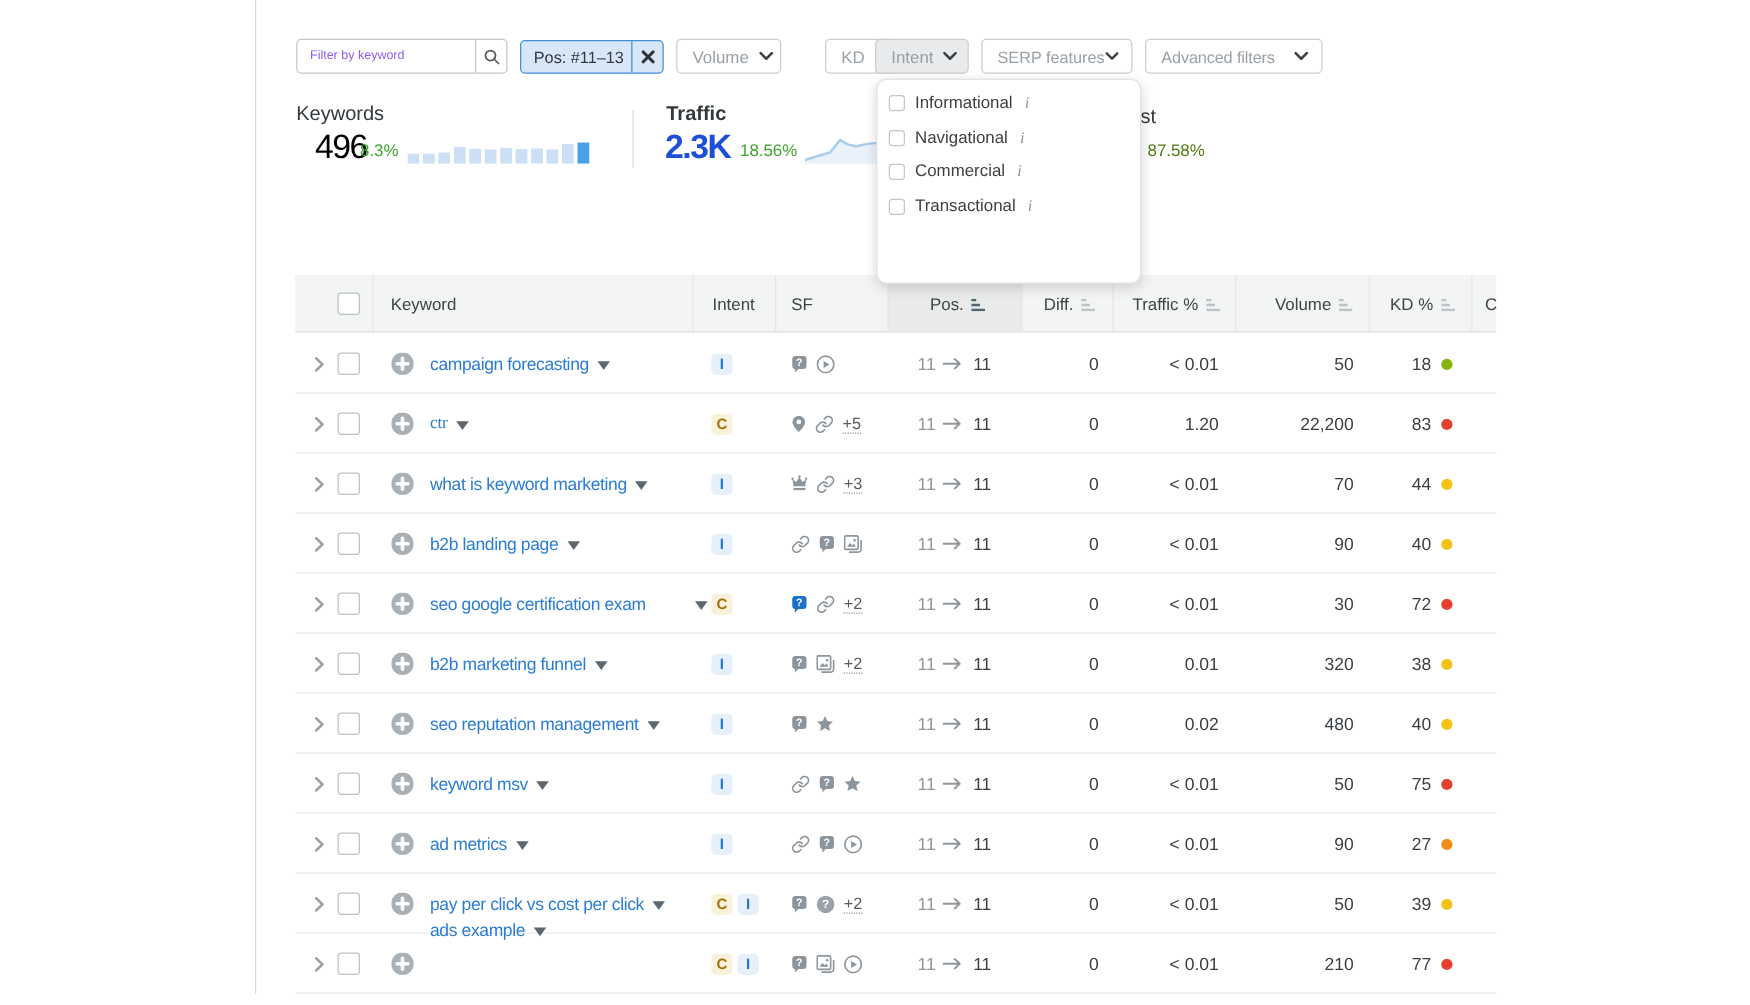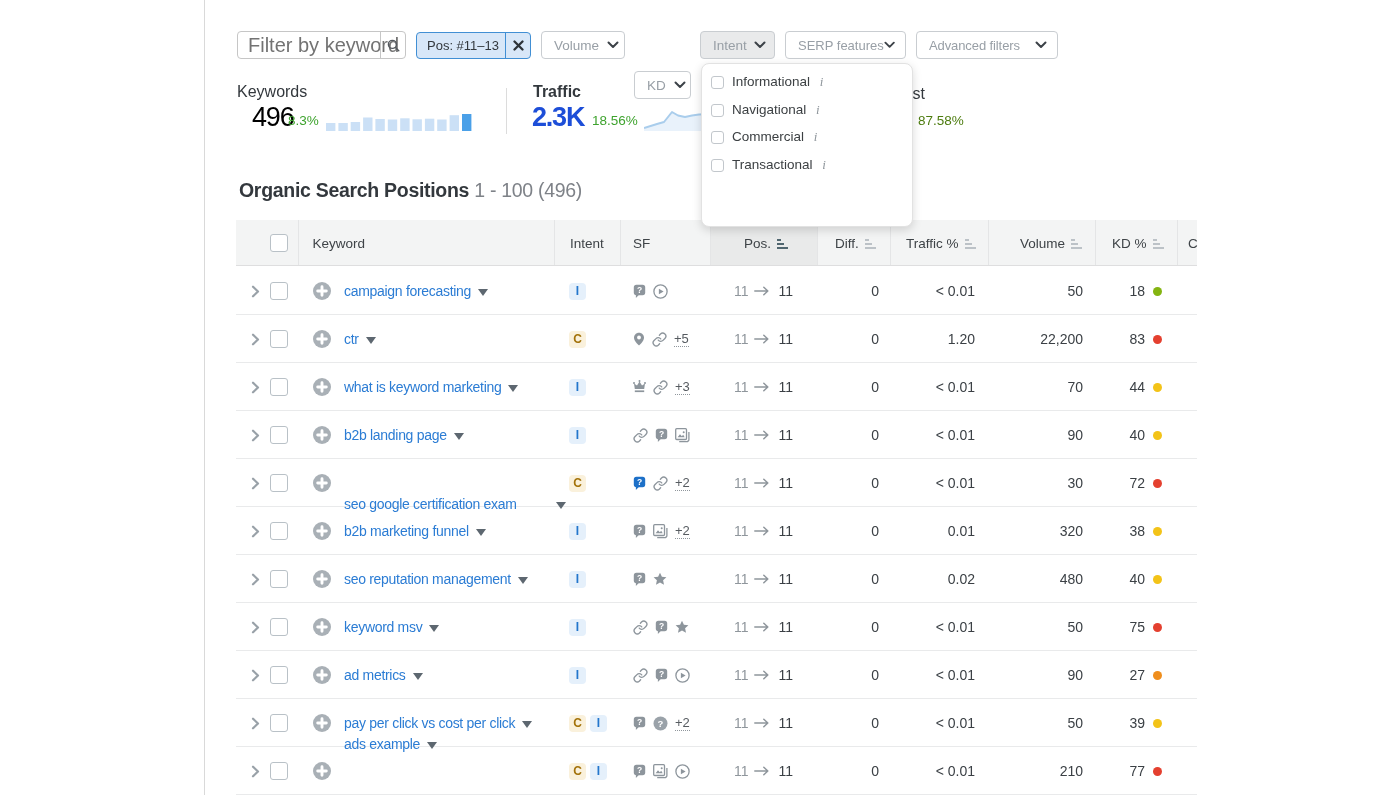--- a/index.html
+++ b/index.html
@@ -29,21 +29,21 @@
 .dot { position:absolute; width:9px; height:9px; border-radius:50%; }
 .sorti { margin-left:6px; margin-top:2px; }
 </style>
 </head>
 <body>
 <div id="page">
 
   <div class="abs" style="left:204px; top:0; width:1px; height:795px; background:#d9d9d9;"></div>
 
   <div class="abs" style="left:237px; top:31px; width:169px; height:28px; border:1px solid #c6c6c6; border-radius:4px; background:#fff;">
-    <div style="position:absolute; left:10px; top:0; line-height:26px; font-size:20px; color:#737373;">Filter by keyword</div>
+    <div style="position:absolute; left:10px; top:0; line-height:26px; font-size:10px; color:#8b5cf6;">Filter by keyword</div>
     <div style="position:absolute; right:0; top:0; width:25px; height:26px; border-left:1px solid #c6c6c6; display:flex; align-items:center; justify-content:center;">
       <svg width="13" height="13" viewBox="0 0 13 13">
           <circle cx="5.4" cy="5.4" r="4" fill="none" stroke="#53585e" stroke-width="1.4"></circle>
           <line x1="8.4" y1="8.4" x2="11.8" y2="11.8" stroke="#53585e" stroke-width="1.4" stroke-linecap="round"></line>
         </svg>
     </div>
   </div>
 
   <div class="abs" style="left:416px; top:32px; width:115px; height:27px; background:#d8e7f8; border:1px solid #418fd4; border-radius:4px;">
     <div style="position:absolute; left:10px; top:0; line-height:25px; font-size:13px; color:#33383d;">Pos: #11–13</div>
@@ -54,21 +54,21 @@
         </svg>
     </div>
   </div>
 
   <div class="btn" style="left:541px; width:84px; padding-right:5px;">
       <span>Volume</span>
       <svg width="12" height="8" viewBox="0 0 12 8">
         <path d="M1.5 1.5 L6 6 L10.5 1.5" fill="none" stroke="#3c4248" stroke-width="2" stroke-linecap="round" stroke-linejoin="round"></path>
       </svg>
     </div>
-  <div class="btn" style="left:634px; width:57px; padding-right:4px;margin-top:40px;">
+  <div class="btn" style="left:660px; width:57px; padding-right:4px;">
       <span>KD</span>
       <svg width="12" height="8" viewBox="0 0 12 8">
         <path d="M1.5 1.5 L6 6 L10.5 1.5" fill="none" stroke="#3c4248" stroke-width="2" stroke-linecap="round" stroke-linejoin="round"></path>
       </svg>
     </div>
   <div class="btn" style="left:700px; width:75px; background:#e9eaeb; padding-right:8px;">
       <span>Intent</span>
       <svg width="12" height="8" viewBox="0 0 12 8">
         <path d="M1.5 1.5 L6 6 L10.5 1.5" fill="none" stroke="#3c4248" stroke-width="2" stroke-linecap="round" stroke-linejoin="round"></path>
       </svg>
@@ -107,21 +107,20 @@
   <div class="abs" style="left:533px; top:83px; font-size:16px; color:#33383d;font-weight:bold;">Traffic</div>
   <div class="abs" style="left:532px; top:102px; font-size:27px; font-weight:bold; letter-spacing:-1.2px; color:#1d4ed8;">2.3K</div>
   <div class="abs" style="left:592px; top:113px; font-size:13.5px; color:#3ea32e;">18.56%</div>
   <svg class="abs" style="left:644px; top:103px;" width="150" height="29" viewBox="0 0 150 29">
     <path d="M0 25 L13 21 L20 19 L28 9 L34 12.5 L41 14 L48 12.5 L55 11.5 L68 11 L90 11 L150 11 L150 28 L0 28 Z" fill="#e9f2fb"></path>
     <path d="M0 25 L13 21 L20 19 L28 9 L34 12.5 L41 14 L48 12.5 L55 11.5 L68 11 L90 11 L150 11" fill="none" stroke="#a9cdec" stroke-width="2" stroke-linejoin="round"></path>
   </svg>
   <div class="abs" style="left:844px; top:85px; font-size:16px; color:#33383d;">Traffic Cost</div>
   <div class="abs" style="left:918px; top:113px; font-size:13.5px; color:#4d7c0f;">87.58%</div>
 
-  <div class="abs" style="left:239px; top:179px; font-size:19.5px; letter-spacing:-0.3px; color:#33383d;"><b>Organic Search Positions</b> <span style="color:#7e8288; font-weight:normal;">1 - 100 (496)</span></div>
 
   <div class="abs" style="left:236px; top:220px; width:961px; height:46px; background:#f3f4f4; border-bottom:1px solid #dededf;">
     <div class="abs" style="left:474px; top:0; width:107px; height:45px; background:#e9eaea;"></div>
     <div class="abs" style="left:62px;  top:0; width:1px; height:45px; background:#e4e5e6;"></div>
     <div class="abs" style="left:318px; top:0; width:1px; height:45px; background:#e4e5e6;"></div>
     <div class="abs" style="left:384px; top:0; width:1px; height:45px; background:#e4e5e6;"></div>
     <div class="abs" style="left:474px; top:0; width:1px; height:45px; background:#e4e5e6;"></div>
     <div class="abs" style="left:581px; top:0; width:1px; height:45px; background:#e4e5e6;"></div>
     <div class="abs" style="left:654px; top:0; width:1px; height:45px; background:#e4e5e6;"></div>
     <div class="abs" style="left:752px; top:0; width:1px; height:45px; background:#e4e5e6;"></div>
@@ -203,21 +202,21 @@
 <div class="abs" style="left:251px; top:315px; height:48px; display:flex; align-items:center;">
         <svg width="9" height="13" viewBox="0 0 9 13">
           <path d="M2 1.7 L7 6.5 L2 11.3" stroke="#99a1a8" stroke-width="2.2" fill="none" stroke-linecap="round" stroke-linejoin="round"></path>
         </svg>
       </div>
 <div class="cbx" style="left:270px; top:330px;"></div>
 <div class="abs" style="left:312.5px; top:330px;"><svg width="18" height="18" viewBox="0 0 18 18">
           <circle cx="9" cy="9" r="9" fill="#a9b0b6"></circle>
           <path d="M9 4.7 V13.3 M4.7 9 H13.3" stroke="#fff" stroke-width="2.9" stroke-linecap="round"></path>
         </svg></div>
-<div class="kw" style="left:344px; top:315px;">
+<div class="kw" style="left:344px; top:315px;font-family:Liberation Serif, serif;">
         <a>ctr</a>
         <span class="tri"></span>
       </div>
 <div class="badge bC" style="left:569px; top:330.5px;">C</div>
 <div class="sf" style="left:633px; top:315px; gap:7px;">
         <svg width="12" height="14" viewBox="0 0 12 14">
           <path d="M6 0.8 C3.1 0.8 1 3 1 5.7 C1 9.2 6 13.4 6 13.4 C6 13.4 11 9.2 11 5.7 C11 3 8.9 0.8 6 0.8 Z" fill="#8d959c"></path>
           <circle cx="6" cy="5.5" r="1.9" fill="#fff"></circle>
         </svg>
         <svg width="15" height="15" viewBox="0 0 15 15">
@@ -335,21 +334,21 @@
 <div class="abs" style="left:251px; top:459px; height:48px; display:flex; align-items:center;">
         <svg width="9" height="13" viewBox="0 0 9 13">
           <path d="M2 1.7 L7 6.5 L2 11.3" stroke="#99a1a8" stroke-width="2.2" fill="none" stroke-linecap="round" stroke-linejoin="round"></path>
         </svg>
       </div>
 <div class="cbx" style="left:270px; top:474px;"></div>
 <div class="abs" style="left:312.5px; top:474px;"><svg width="18" height="18" viewBox="0 0 18 18">
           <circle cx="9" cy="9" r="9" fill="#a9b0b6"></circle>
           <path d="M9 4.7 V13.3 M4.7 9 H13.3" stroke="#fff" stroke-width="2.9" stroke-linecap="round"></path>
         </svg></div>
-<div class="kw" style="left:344px; top:480px;gap:32px;">
+<div class="kw" style="left:344px; top:459px;gap:32px;">
         <a>seo google certification exam</a>
         <span class="tri"></span>
       </div>
 <div class="badge bC" style="left:569px; top:474.5px;">C</div>
 <div class="sf" style="left:633px; top:459px; gap:7px;">
         <svg width="13" height="15" viewBox="0 0 13 15">
           <rect x="0.8" y="0.8" width="11.4" height="10.4" rx="2.6" fill="#1d70c8"></rect>
           <path d="M2.9 9.5 v4.4 l3.8 -4 z" fill="#1d70c8"></path>
           <text x="6.5" y="8.8" font-size="8.5" font-weight="bold" fill="#fff" text-anchor="middle" font-family="Liberation Sans">?</text>
         </svg>

